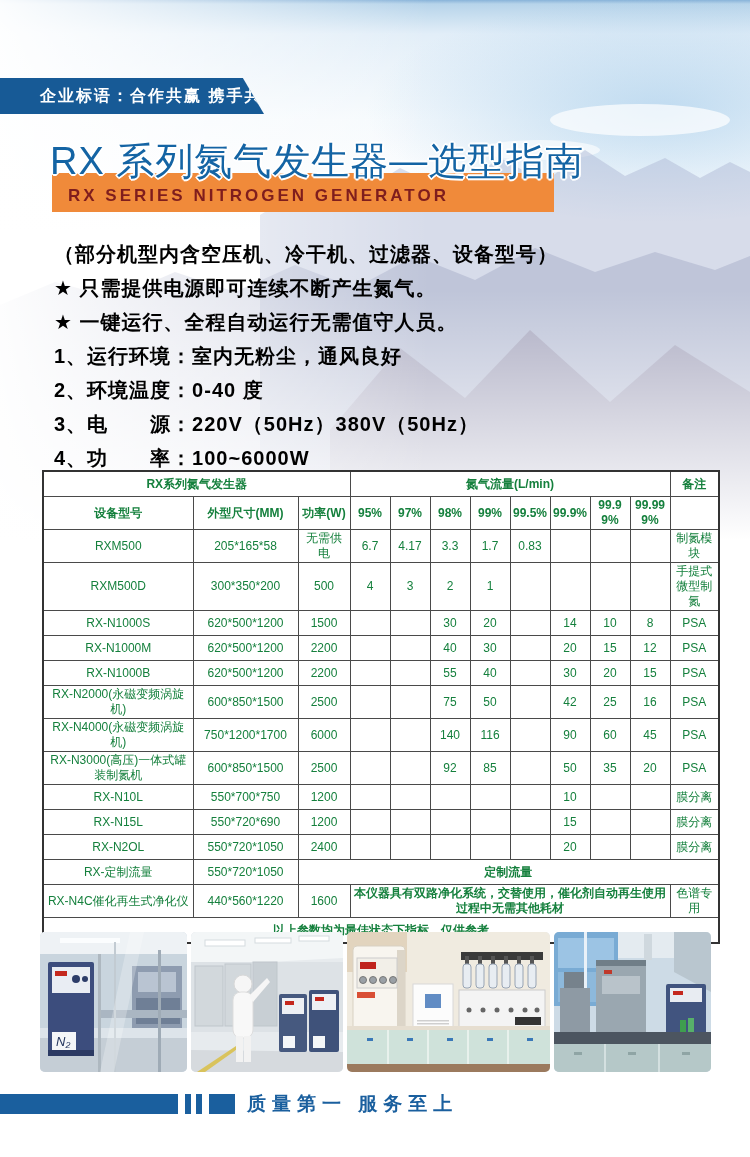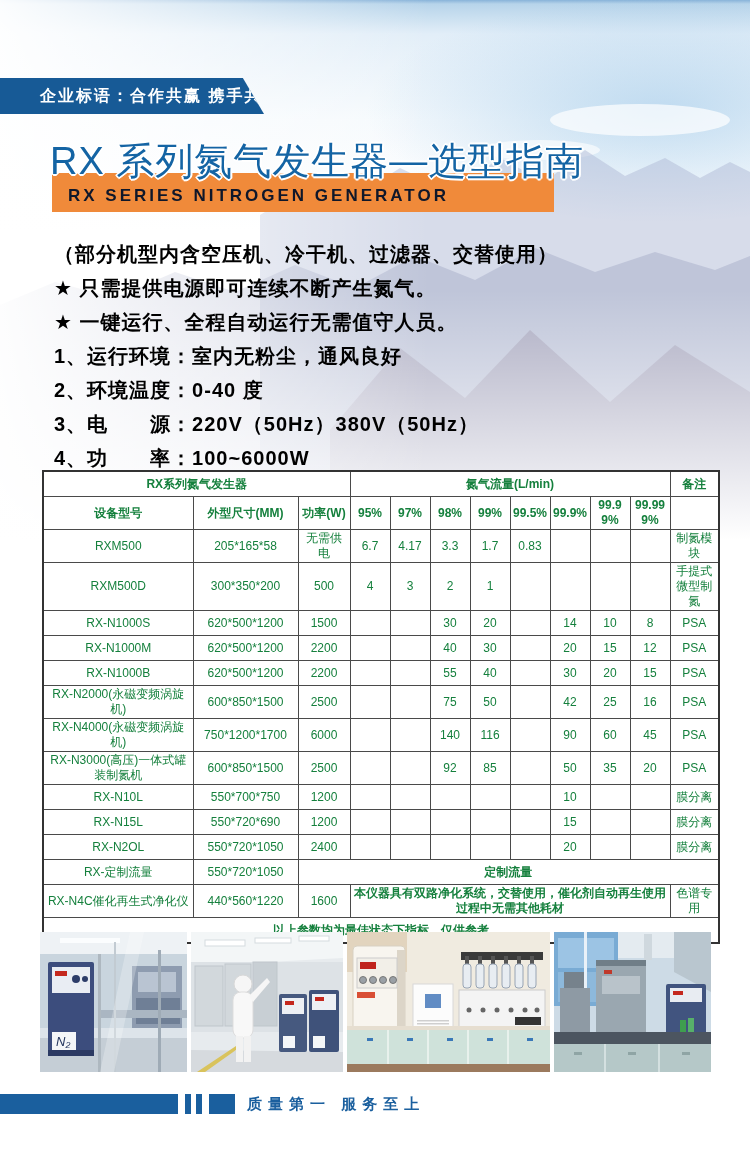--- a/index.html
+++ b/index.html
@@ -11,49 +11,49 @@
          radial-gradient(ellipse 420px 160px at 88% 110px, rgba(150,195,230,.55), rgba(150,195,230,0) 70%),
          linear-gradient(180deg,#88b3d9 0px,#b7d4ea 4px,#e2eef8 34px,#f6fafd 120px,#ffffff 230px);}
   .sky svg{position:absolute;top:0;left:0;}
   
   .slogan-banner{position:absolute;top:78px;left:0;width:264px;height:36px;background:#175a96;
        clip-path:polygon(0 0,92% 0,100% 100%,0 100%);
        color:#fff;font-size:16px;font-weight:bold;letter-spacing:2px;
        line-height:36px;padding-left:40px;box-sizing:border-box;white-space:nowrap;}
   
   .orange-box{position:absolute;top:173px;left:52px;width:502px;height:39px;background:#f08a3a;z-index:1;}
-  .title-en{position:absolute;left:16px;top:13px;color:#0f172a;font-size:17px;font-weight:bold;
+  .title-en{position:absolute;left:16px;top:13px;color:#7f1d1d;font-size:17px;font-weight:bold;
        letter-spacing:3px;white-space:nowrap;}
   .title-cn{position:absolute;top:136px;left:50px;margin:0;z-index:2;color:#1464a4;
        font-size:38px;font-weight:normal;letter-spacing:1px;white-space:nowrap;
        text-shadow:-2px 0 #fff,2px 0 #fff,0 -2px #fff,0 2px #fff,-1px -1px #fff,1px 1px #fff,-1px 1px #fff,1px -1px #fff;}
   
   .intro{position:absolute;top:237px;left:54px;z-index:2;color:#000;font-size:20px;
        font-weight:bold;letter-spacing:1px;}
   .intro-line{height:34px;line-height:34px;white-space:nowrap;}
   
   .spec-table{position:absolute;top:470px;left:42px;width:676px;z-index:2;background:#fff;
        border-collapse:collapse;table-layout:fixed;font-size:12px;color:#15803d;text-align:center;
        border:2px solid #333;}
   .spec-table th,.spec-table td{border:1px solid #4a4a4a;padding:1px 2px;height:22px;
        line-height:1.25;overflow:hidden;word-break:break-all;}
   .spec-table th{font-weight:bold;}
   .spec-table td.b{font-weight:bold;}
   
   .photos{position:absolute;top:932px;left:40px;width:671px;height:140px;display:flex;gap:4px;z-index:2;}
-  .photo{height:140px;border-radius:0;overflow:hidden;flex:none;background:#dde4ea;}
+  .photo{height:140px;border-radius:5px;overflow:hidden;flex:none;background:#dde4ea;}
   .photo svg{display:block;width:100%;height:100%;}
   
   .footer{position:absolute;top:1094px;left:0;height:20px;display:flex;align-items:center;z-index:2;}
   .fbar{background:#1a5f9e;height:20px;flex:none;}
   .fbar1{width:178px;}
   .fbar2{width:6px;margin-left:7px;}
   .fbar3{width:6px;margin-left:5px;}
   .fbar4{width:26px;margin-left:7px;}
-  .footer-slogan{margin-left:12px;color:#1a5f9e;font-size:15px;font-weight:bold;letter-spacing:6px;white-space:nowrap;}
+  .footer-slogan{margin-left:12px;color:#1a5f9e;font-size:19px;font-weight:bold;letter-spacing:6px;white-space:nowrap;}
 </style>
 </head>
 <body>
 
 <div class="page">
 
   <div class="sky">
     <svg width="750" height="540" viewBox="0 0 750 540">
       <defs>
         <linearGradient id="fadeW" x1="0" y1="0" x2="0" y2="1">
@@ -78,21 +78,21 @@
   <div class="slogan-banner">
     <span>企业标语：合作共赢 携手共进</span>
   </div>
 
   <div class="orange-box">
     <div class="title-en">RX SERIES NITROGEN GENERATOR</div>
   </div>
   <h1 class="title-cn">RX 系列氮气发生器—选型指南</h1>
 
   <div class="intro">
-    <div class="intro-line">（部分机型内含空压机、冷干机、过滤器、交替使用）</div>
+    <div class="intro-line">（部分机型内含空压机、冷干机、过滤器、设备型号）</div>
     <div class="intro-line">★ 只需提供电源即可连续不断产生氮气。</div>
     <div class="intro-line">★ 一键运行、全程自动运行无需值守人员。</div>
     <div class="intro-line">1、运行环境：室内无粉尘，通风良好</div>
     <div class="intro-line">2、环境温度：0-40 度</div>
     <div class="intro-line">3、电　　源：220V（50Hz）380V（50Hz）</div>
     <div class="intro-line">4、功　　率：100~6000W</div>
   </div>
 
   <table class="spec-table">
     <colgroup id="spec-cols">

